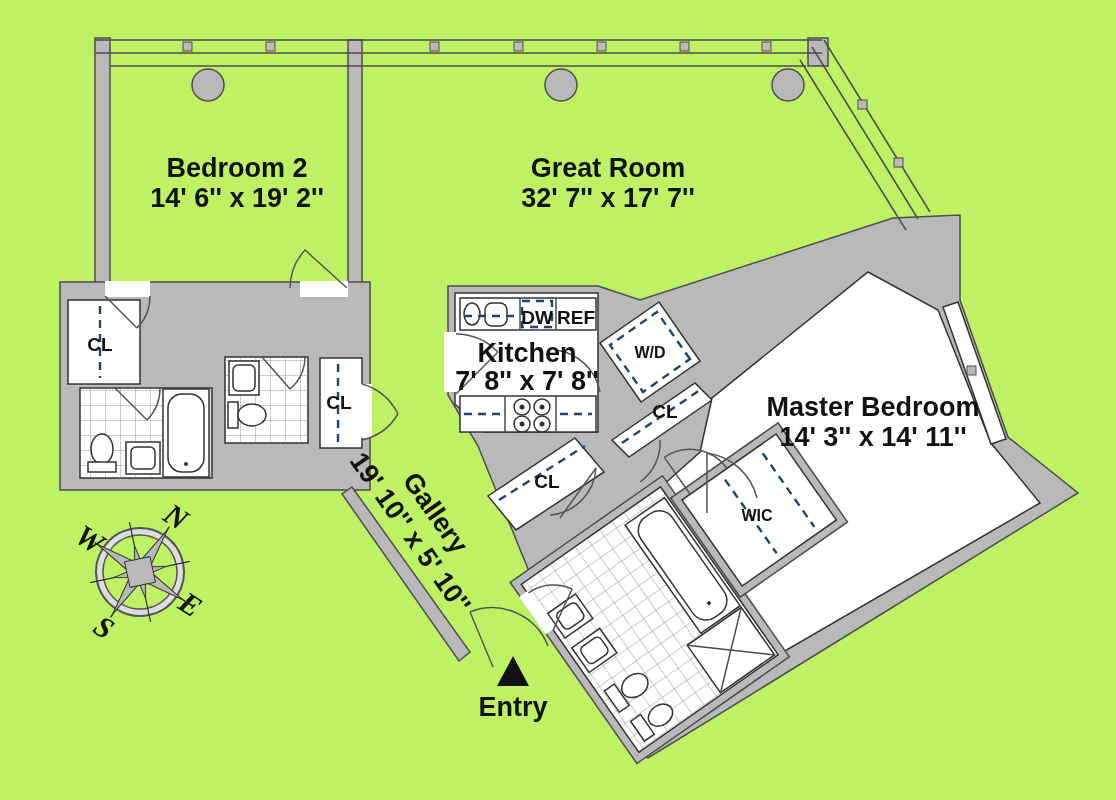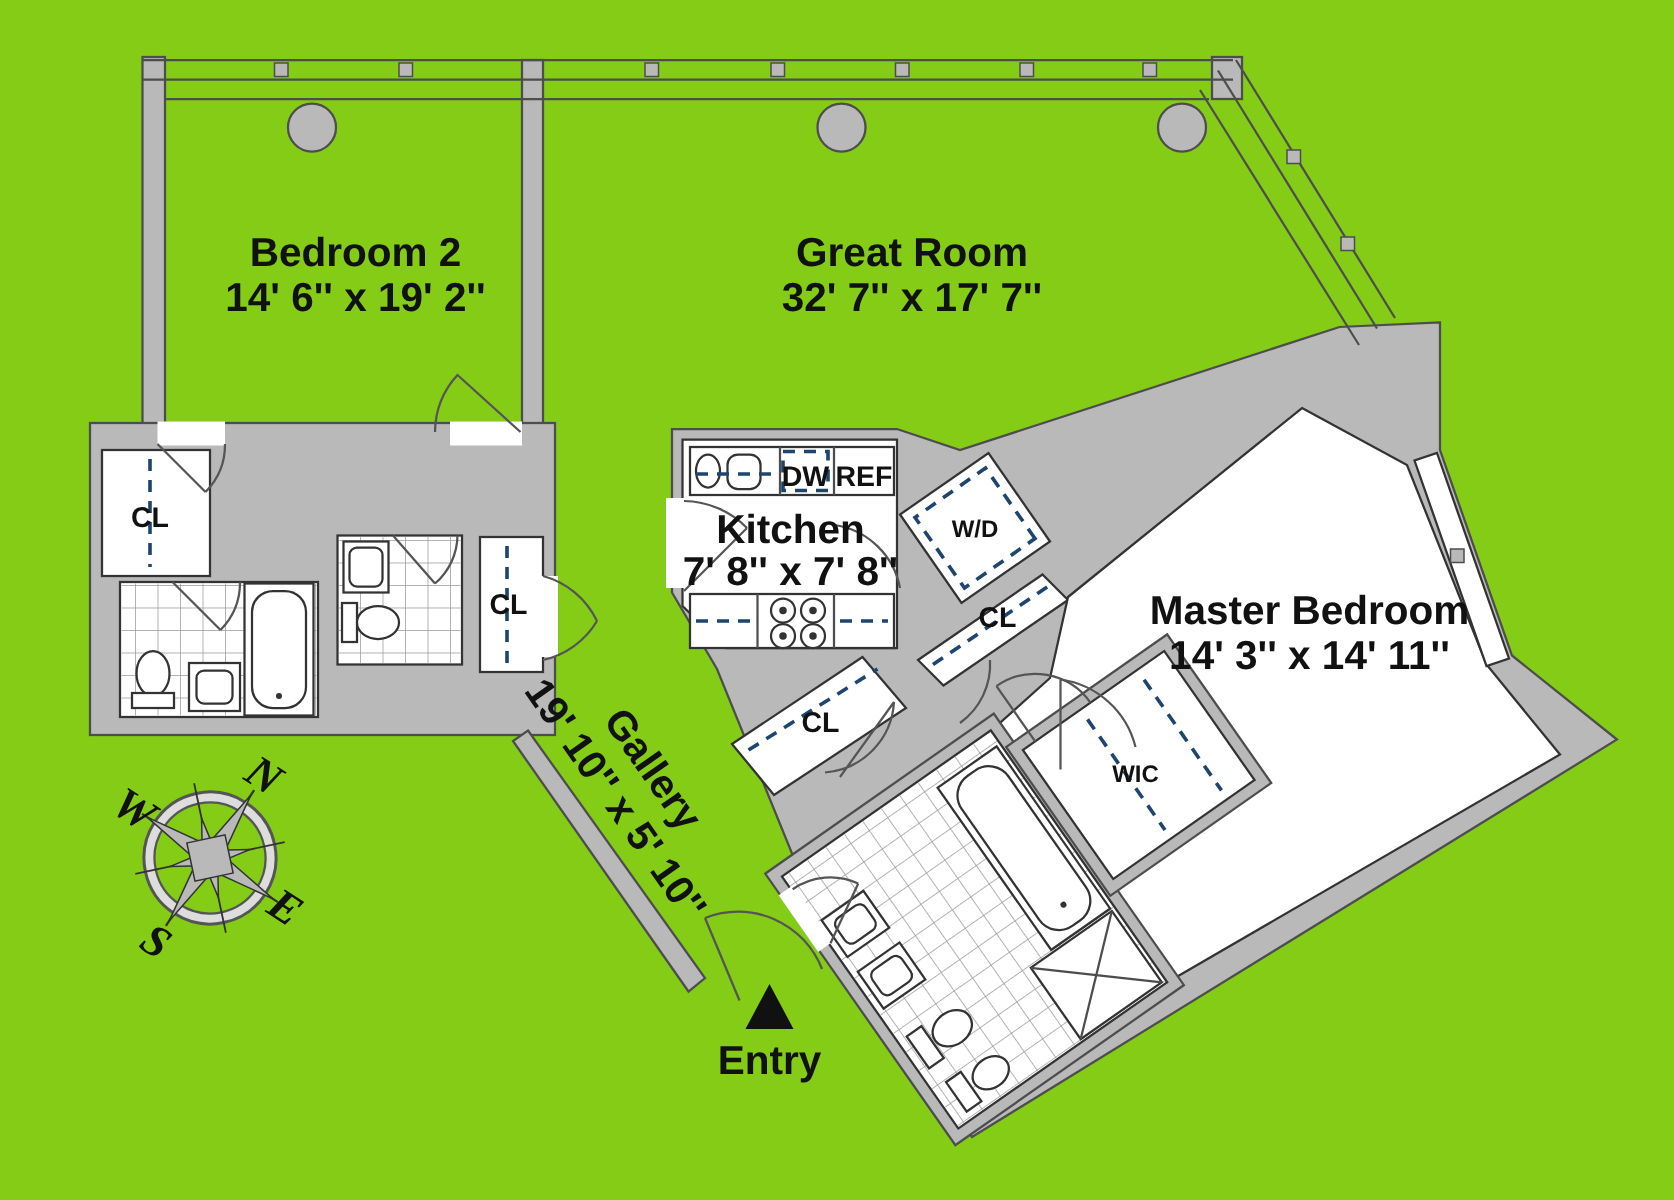--- a/index.html
+++ b/index.html
@@ -1,17 +1,17 @@
 <!DOCTYPE html>
 <html><head>
 <meta charset="utf-8">
 <style>
   html,body{margin:0;padding:0;background:#ffffff;}
   .canvas{
-    position:relative;width:1116px;height:800px;background:#84cc16;
+    position:relative;width:1116px;height:800px;background:#bef264;
     font-family:"Liberation Sans", sans-serif;overflow:hidden;text-decoration:underline;
   }
   svg{display:block;}
   .room-label{font-family:"Liberation Sans",sans-serif;font-weight:bold;fill:#111111;}
   .lbl-big{font-size:27px;}
   .lbl-small{font-size:19px;}
   .lbl-tiny{font-size:16px;}
   .compass-letter{font-family:"Liberation Serif",serif;font-style:italic;font-weight:bold;font-size:30px;fill:#111;}
   .wall{fill:#b9b9b9;stroke:#4d4d4d;stroke-width:1.5;}
   .roomwhite{fill:#ffffff;stroke:#333333;stroke-width:1.5;}

